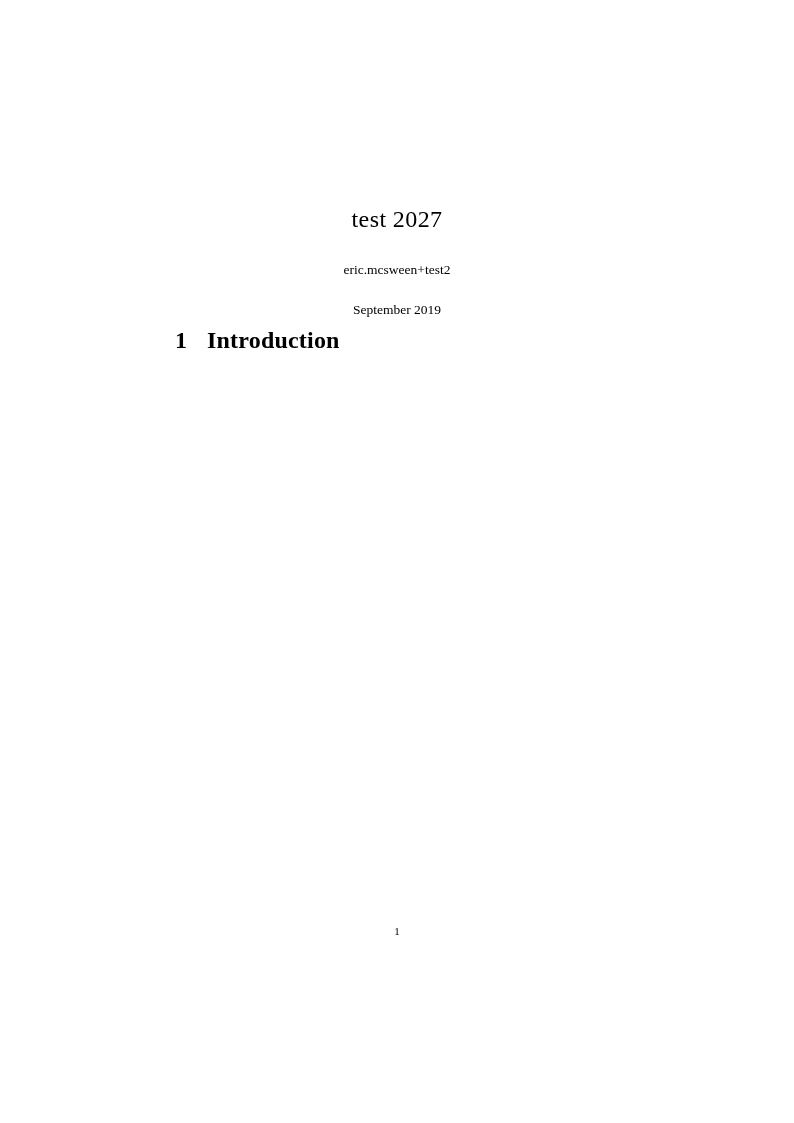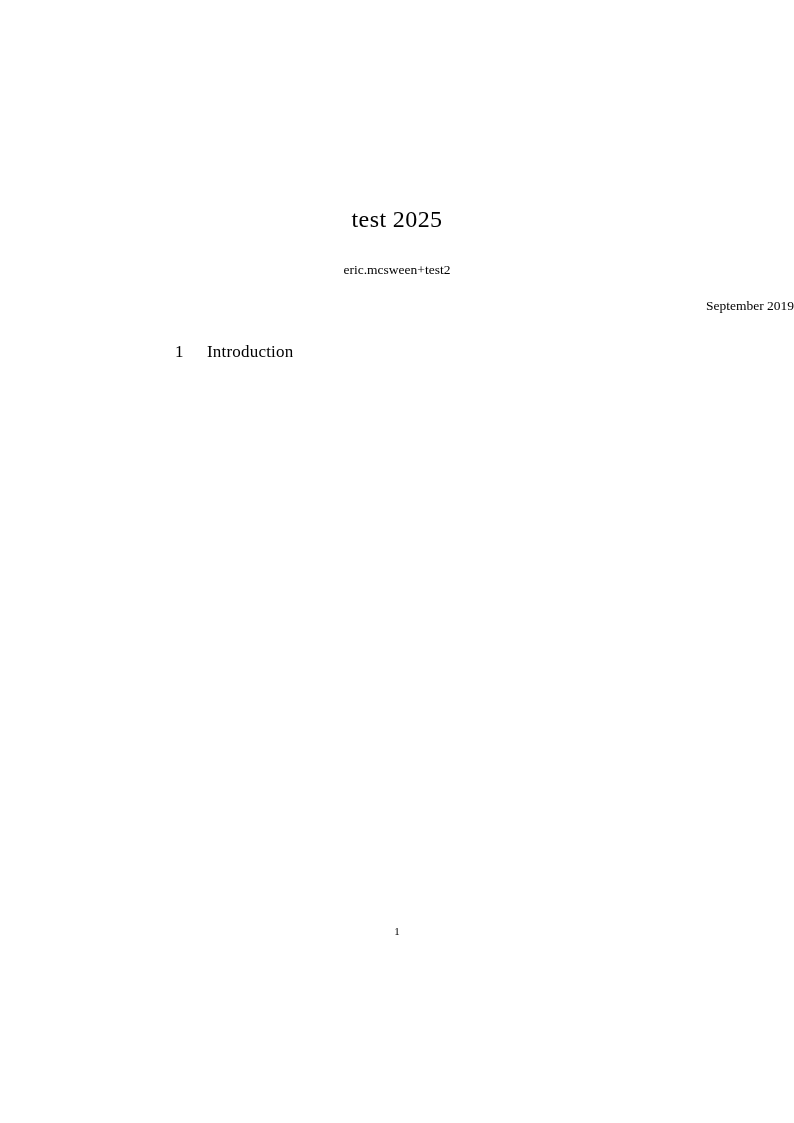--- a/index.html
+++ b/index.html
@@ -38,31 +38,30 @@
     line-height: 1.2;
   }
   .doc-author {
     font-size: 13.5px;
     margin: 4px;
     padding-top: 24px;
     line-height: 1.2;
   }
   .doc-date {
     font-size: 13.5px;
-    margin: 0;
+    margin: 8px;
     padding-top: 16px;
     line-height: 1.2;
-    text-align: right;
   }
   .section-heading {
     position: absolute;
-    top: 342px;
+    top: 327px;
     left: 175px;
-    font-size: 17px;
-    font-weight: normal;
+    font-size: 24px;
+    font-weight: bold;
     letter-spacing: 0.2px;
     white-space: nowrap;
   }
   .section-number {
     display: inline-block;
     width: 32px;
   }
   .page-number {
     position: absolute;
     top: 925px;
@@ -71,21 +70,21 @@
     text-align: center;
     font-size: 11px;
   }
 </style>
 </head>
 <body>
 
 <div class="page">
 
   <div class="title-block">
-    <h1 class="doc-title">test 2025</h1>
+    <h1 class="doc-title">test 2027</h1>
     <p class="doc-author">eric.mcsween+test2</p>
     <p class="doc-date">September 2019</p>
   </div>
 
   <div class="section-heading">
     <span class="section-number">1</span><span>Introduction</span>
   </div>
 
   <div class="page-number">1</div>
 

